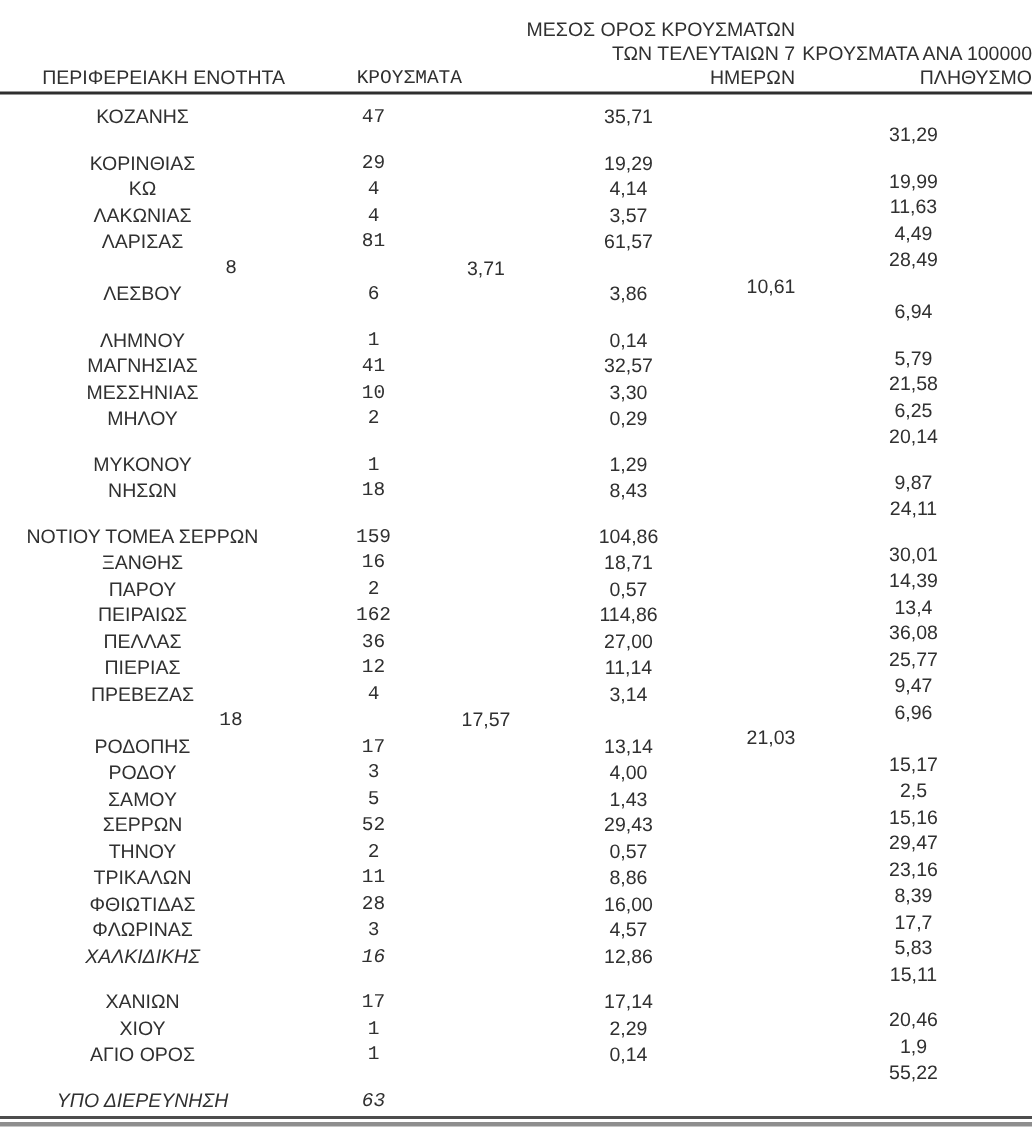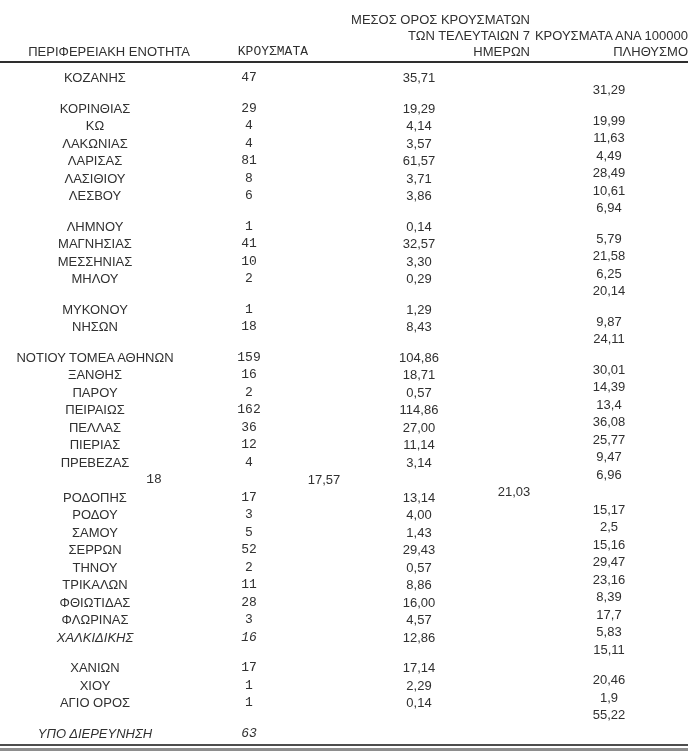--- a/index.html
+++ b/index.html
@@ -107,21 +107,20 @@
         <div class="cell c3">3,57</div>
         <div class="cell c4">4,49</div>
       </div>
       <div class="row">
         <div class="cell c1">ΛΑΡΙΣΑΣ</div>
         <div class="cell c2">81</div>
         <div class="cell c3">61,57</div>
         <div class="cell c4">28,49</div>
       </div>
       <div class="row">
-        <div class="cell c1">ΛΑΣΙΘΙΟΥ</div>
         <div class="cell c2">8</div>
         <div class="cell c3">3,71</div>
         <div class="cell c4">10,61</div>
       </div>
       <div class="row">
         <div class="cell c1">ΛΕΣΒΟΥ</div>
         <div class="cell c2">6</div>
         <div class="cell c3">3,86</div>
         <div class="cell c4">6,94</div>
       </div>
@@ -158,21 +157,21 @@
         <div class="cell c4">9,87</div>
       </div>
       <div class="row">
         <div class="cell c1">ΝΗΣΩΝ</div>
         <div class="cell c2">18</div>
         <div class="cell c3">8,43</div>
         <div class="cell c4">24,11</div>
       </div>
       <div class="spacer"></div>
       <div class="row">
-        <div class="cell c1">ΝΟΤΙΟΥ ΤΟΜΕΑ ΑΘΗΝΩΝ</div>
+        <div class="cell c1">ΝΟΤΙΟΥ ΤΟΜΕΑ ΣΕΡΡΩΝ</div>
         <div class="cell c2">159</div>
         <div class="cell c3">104,86</div>
         <div class="cell c4">30,01</div>
       </div>
       <div class="row">
         <div class="cell c1">ΞΑΝΘΗΣ</div>
         <div class="cell c2">16</div>
         <div class="cell c3">18,71</div>
         <div class="cell c4">14,39</div>
       </div>

